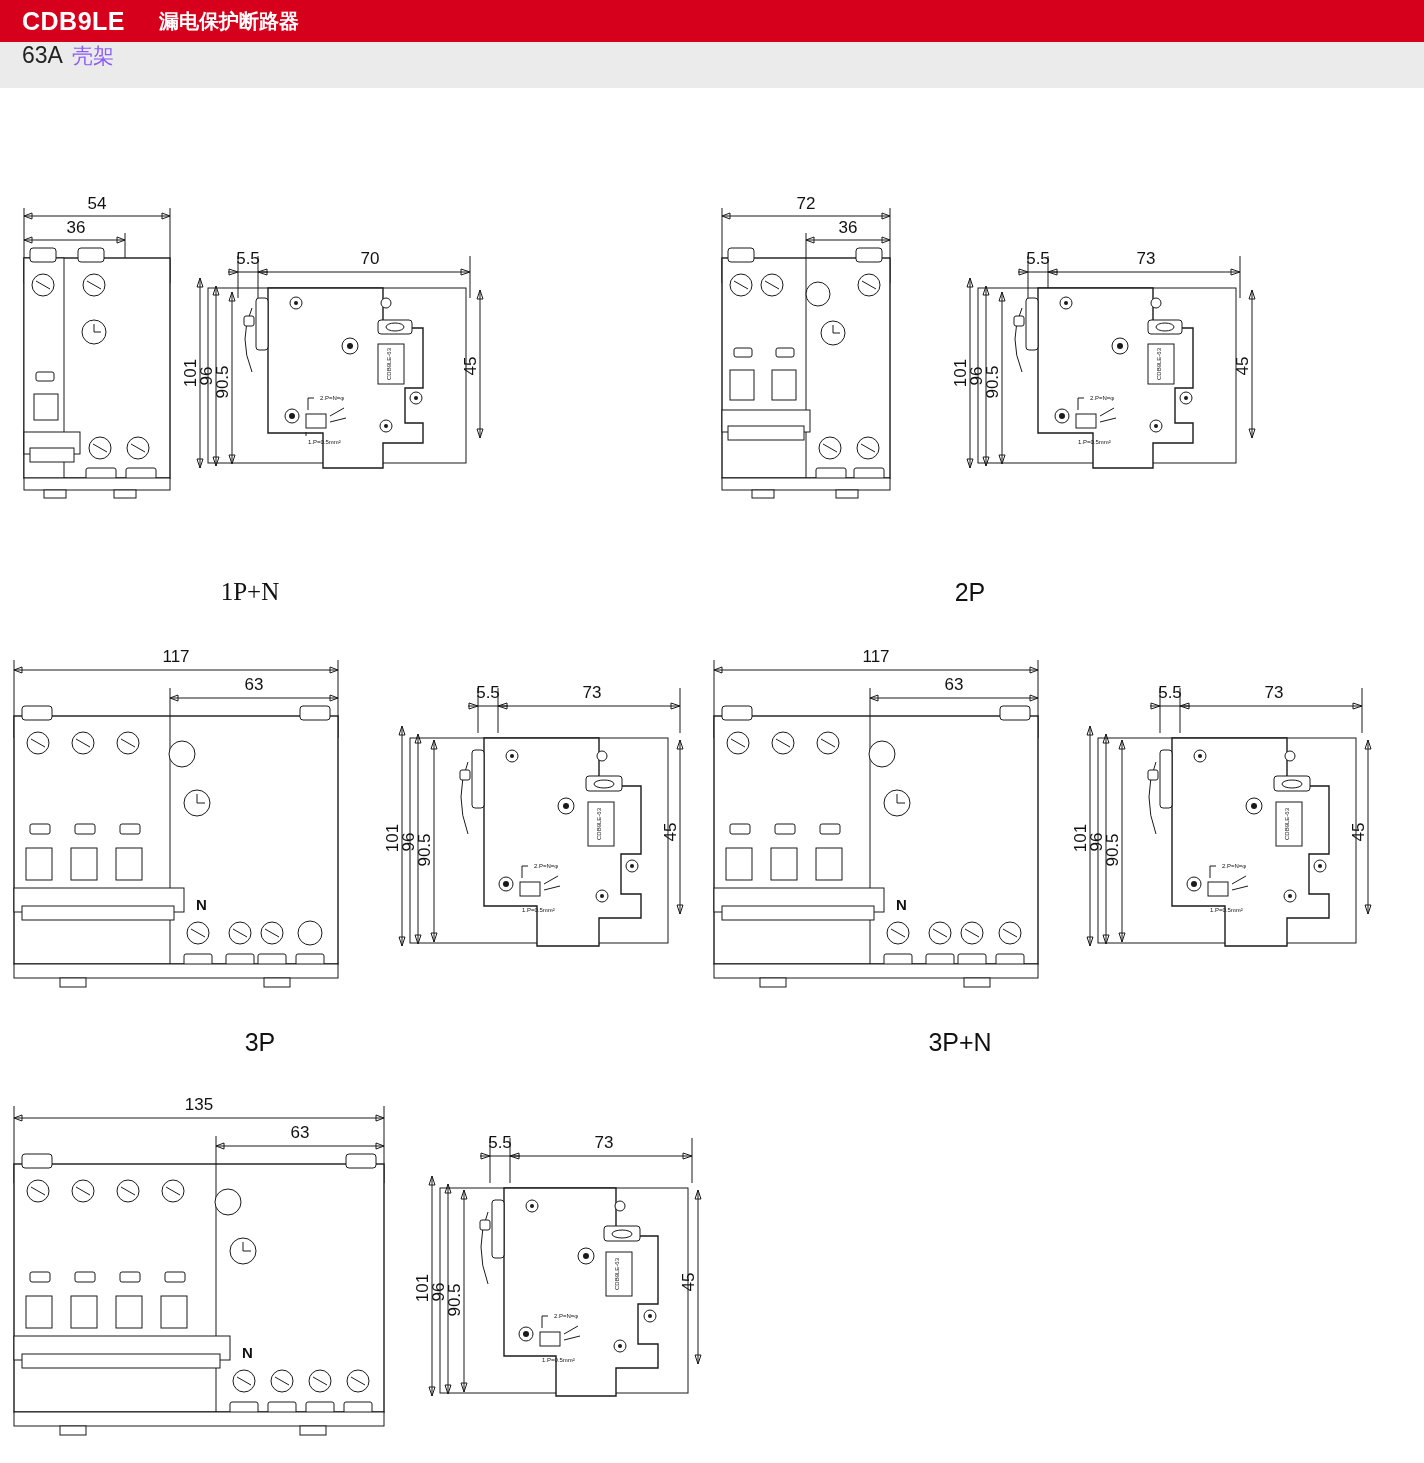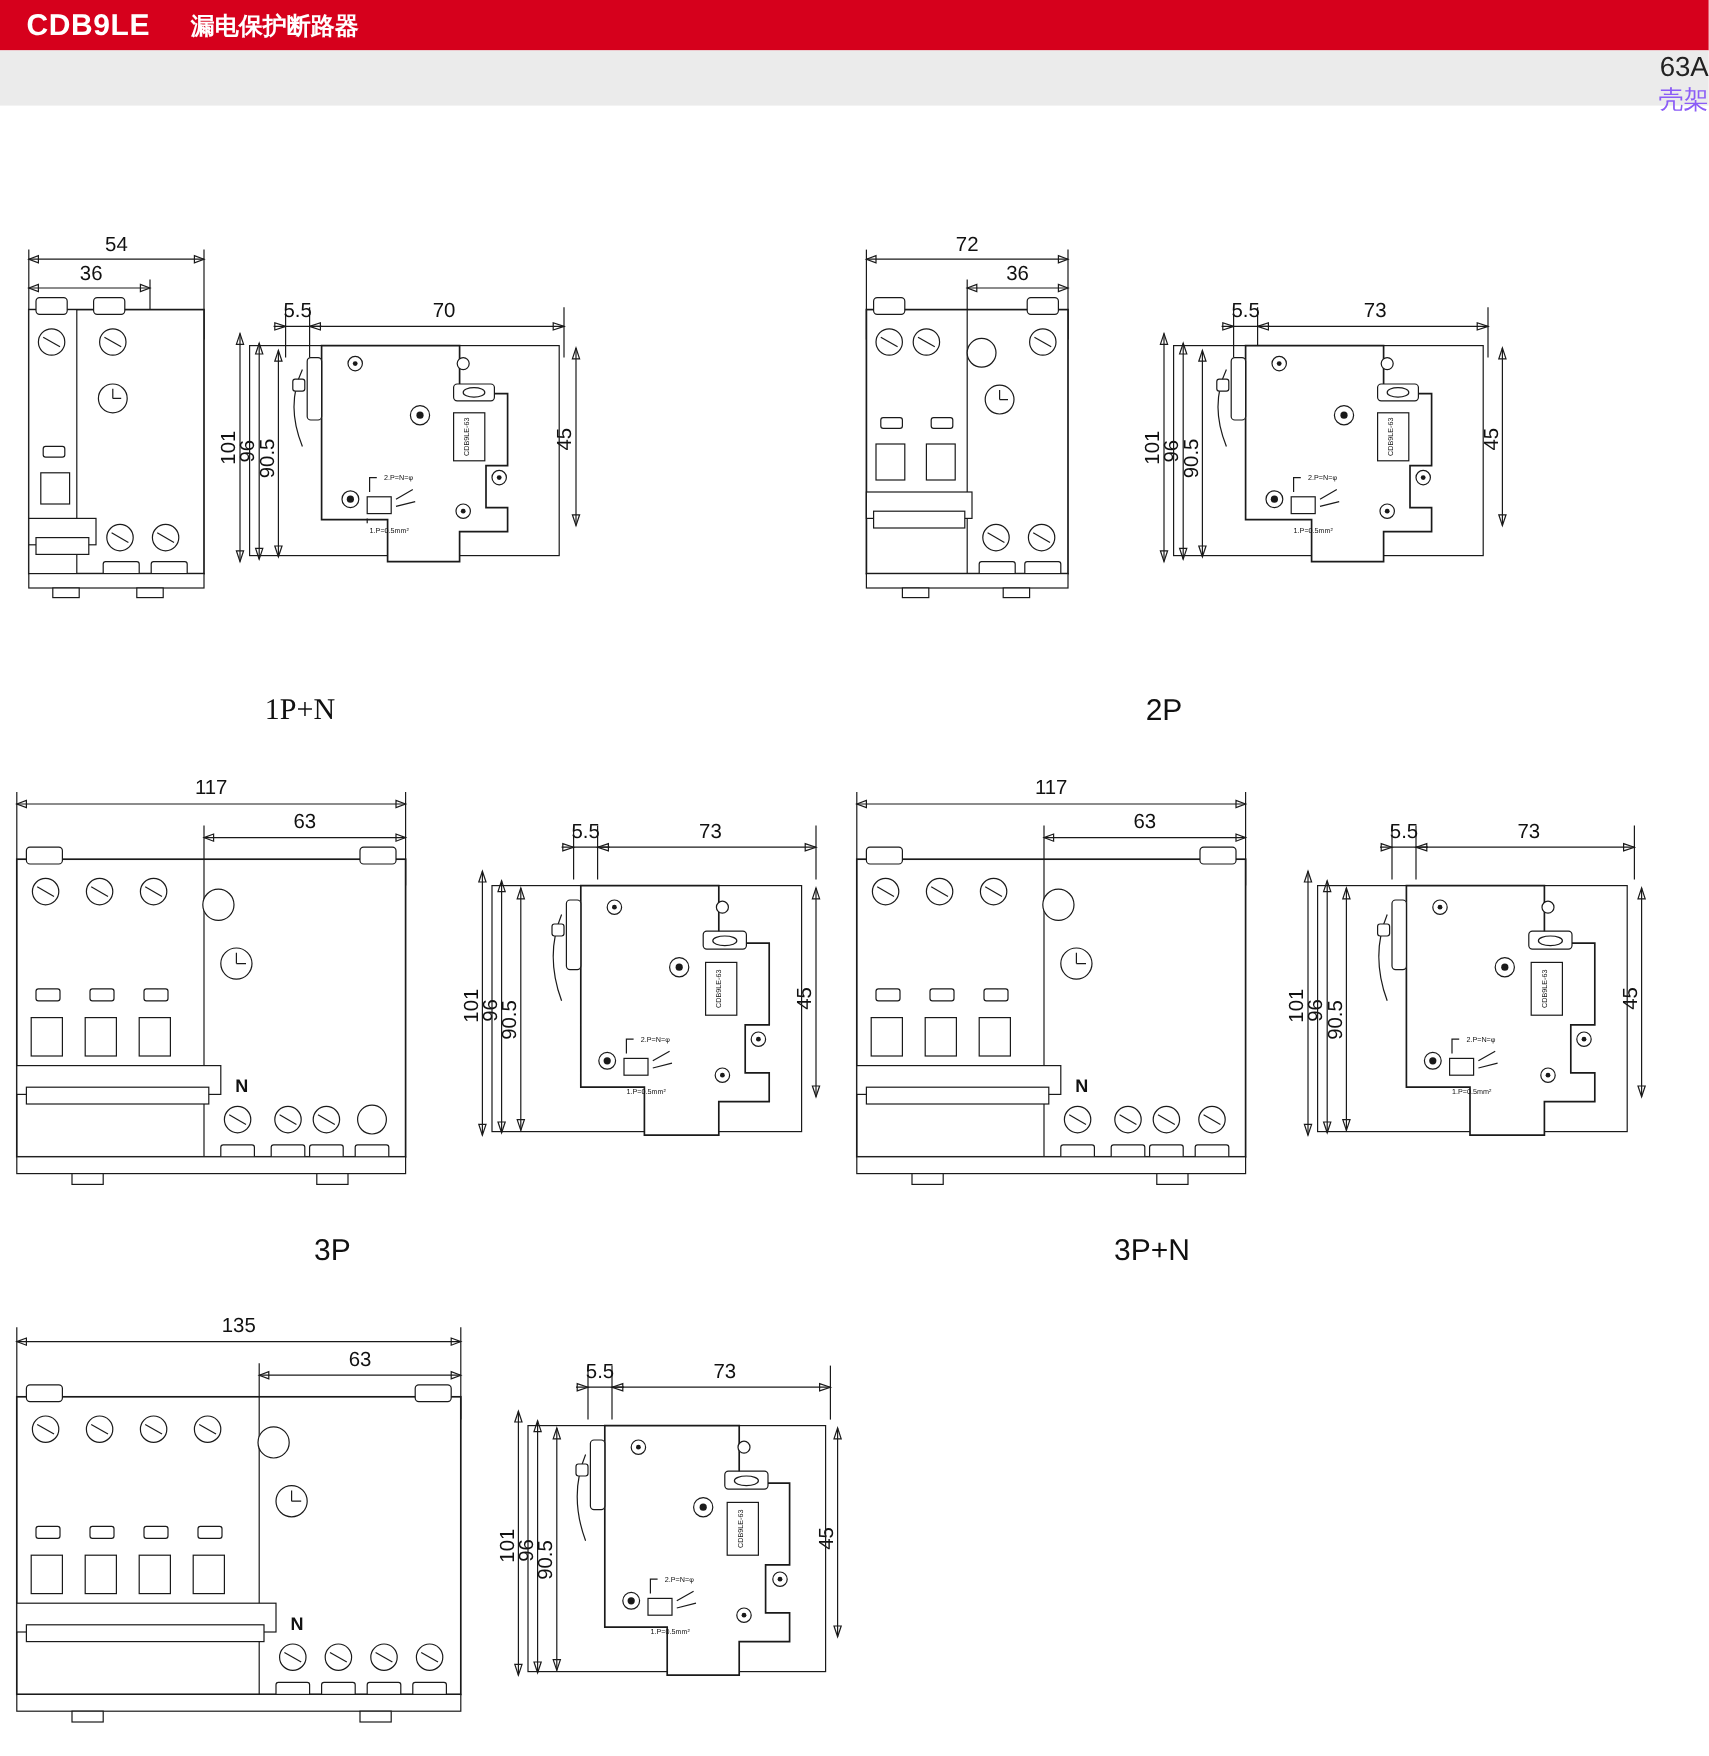--- a/index.html
+++ b/index.html
@@ -22,24 +22,23 @@
   }
   .title-bar .model{
     color:#fff;font-size:25px;font-weight:bold;letter-spacing:.5px;
   }
   .title-bar .desc{
     color:#fff;font-size:20px;font-weight:bold;margin-left:10px;
   }
   .sub-bar{
     background:#ebebeb;
     height:46px;
-    display:flex;align-items:flex-end;
+    display:flex;align-items:flex-start;
     padding:0 0 0 22px;
     box-sizing:border-box;
-    flex-direction:column;
   }
   .sub-bar .amp{font-size:23px;color:#222;}
   .sub-bar .frame{font-size:21px;color:#8b5cf6;margin-left:9px;}
 
   
   .sheet{position:relative;width:1424px;height:1375px;}
   .blk{position:absolute;}
   .cap{
     position:absolute;
     font-size:25px;
@@ -403,21 +402,21 @@
   <text class="tiny" x="221" y="236" text-anchor="middle" transform="rotate(-90 221 236)">CDB9LE-63</text>
   <g>
     <path class="ln thin" d="M142 290 v-12 h6"></path>
     <text class="tiny" x="154" y="280">2.P=N=φ</text>
     <rect class="ln thin fillw" x="140" y="294" width="20" height="14"></rect>
     <path class="ln thin" d="M164 296 l14 -8 M164 302 l16 -4"></path>
     <text class="tiny" x="142" y="324">1.P=0.5mm²</text>
   </g>
 </svg>
 </div>
-<div class="cap" style="left:177px;top:940px;width:200px;">3P</div>
+<div class="cap" style="left:160px;top:940px;width:200px;">3P</div>
 
 <div class="blk" style="left:700px;top:500px;">
 <svg width="400" height="420" viewBox="0 0 400 420">
   <line class="dim" x1="14" y1="72" x2="14" y2="150"></line>
   <line class="dim" x1="338" y1="72" x2="338" y2="150"></line>
   <line class="dim" x1="14" y1="82" x2="338" y2="82"></line>
   <path class="ln thin" d="M14 82 l8 -3 v6 z" fill="#1a1a1a"></path>
   <path class="ln thin" d="M338 82 l-8 -3 v6 z" fill="#1a1a1a"></path>
   <text class="dimtxt" x="176" y="74" text-anchor="middle">117</text>
 

